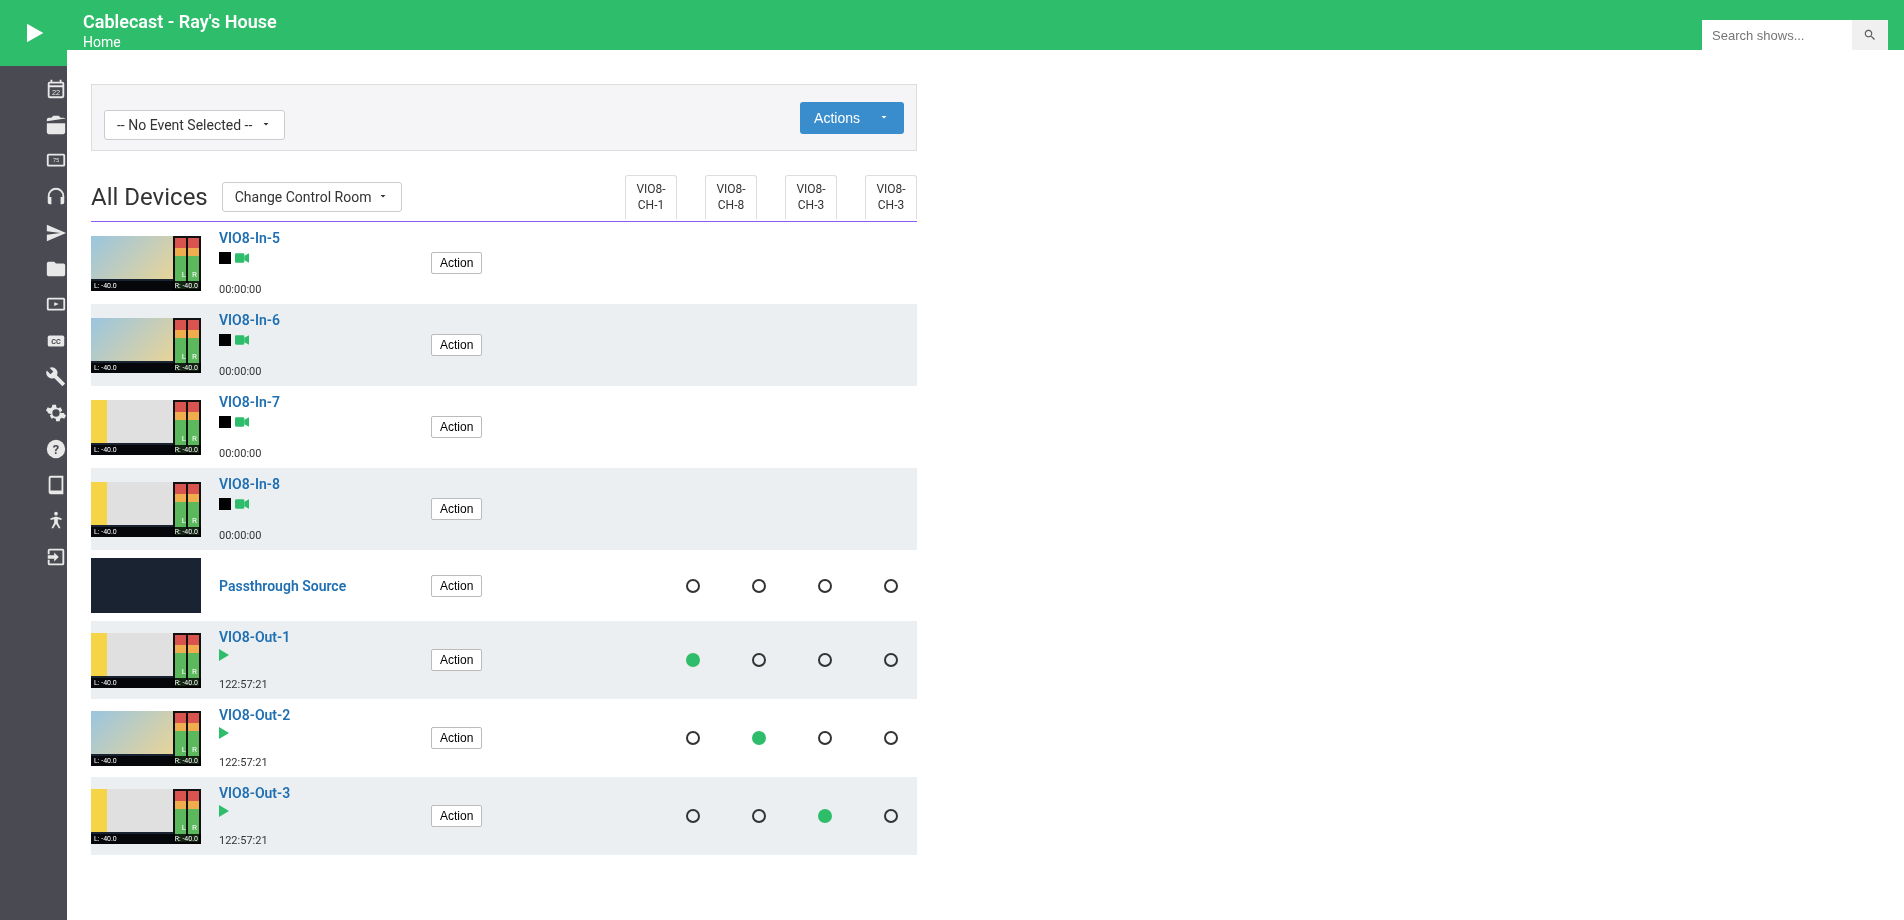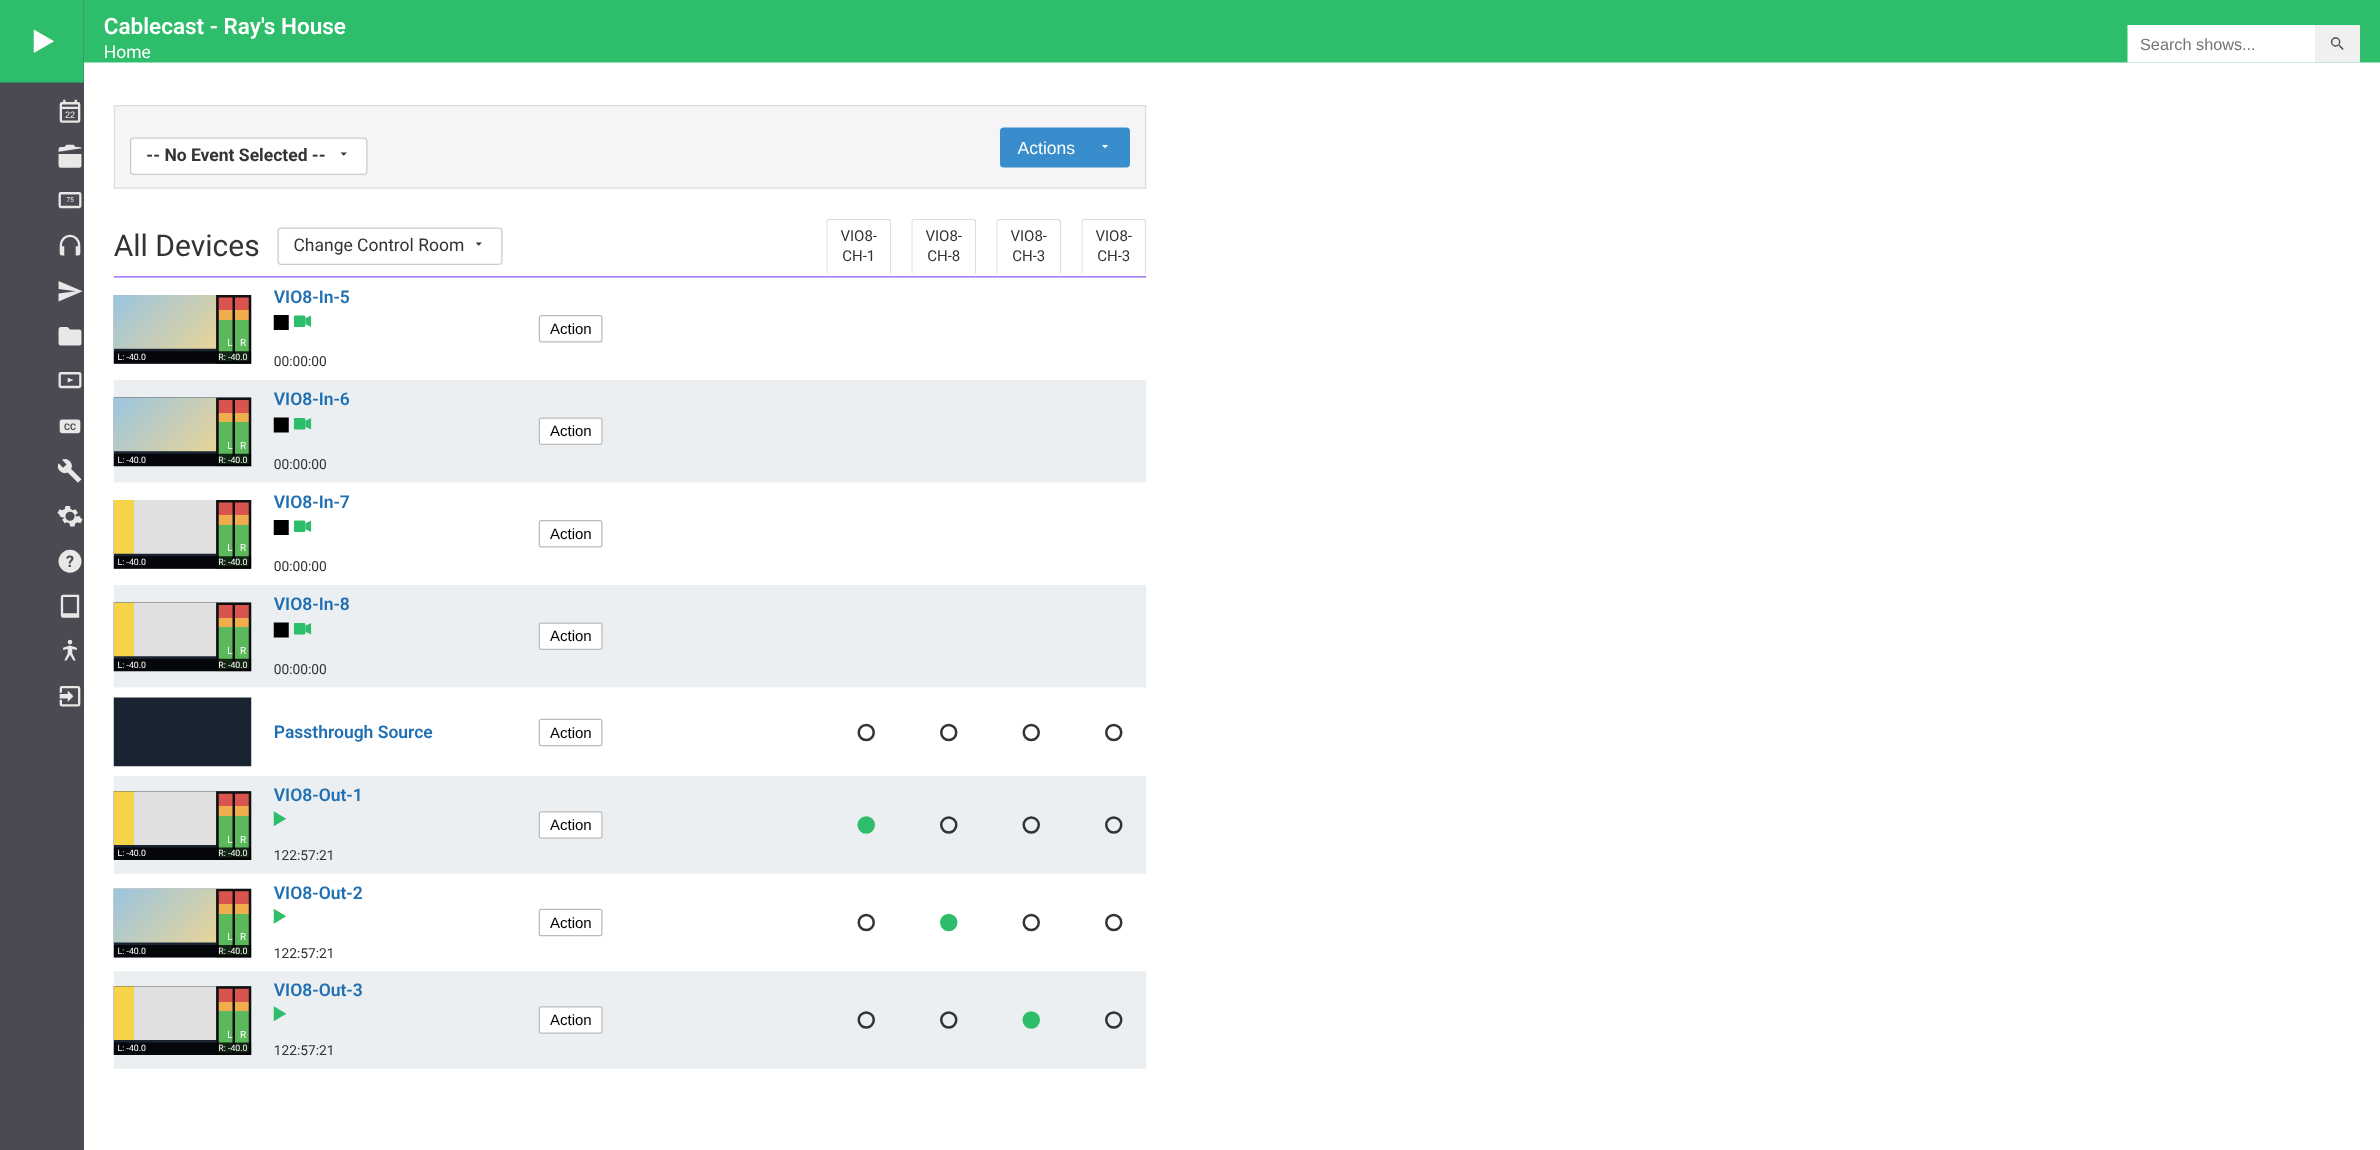--- a/index.html
+++ b/index.html
@@ -99,21 +99,21 @@
       align-items: center;
       justify-content: space-between;
       width: 826px;
     }
     .event-selector {
       border: 1px solid #ccc;
       background: #fff;
       padding: 6px 12px;
       border-radius: 3px;
       cursor: pointer;
-      font-weight: 700;
+      font-weight: 400;
       font-size: 14px;
       display: flex;
       align-items: center;
       gap: 8px;
       margin-top: 15px;
     }
     .actions-btn {
       background: #3a8dcc;
       color: #fff;
       border: none;
@@ -153,21 +153,21 @@
       padding: 6px 12px;
       border-radius: 3px;
       cursor: pointer;
       font-size: 14px;
       display: flex;
       align-items: center;
       gap: 6px;
     }
     .ch-headers {
       display: flex;
-      gap: 16px;
+      gap: 28px;
     }
     .ch-header {
       width: 52px;
       border: 1px solid #ddd;
       border-top-left-radius: 3px;
       border-top-right-radius: 3px;
       border-bottom: none;
       padding: 6px 4px;
       text-align: center;
       font-size: 12px;

